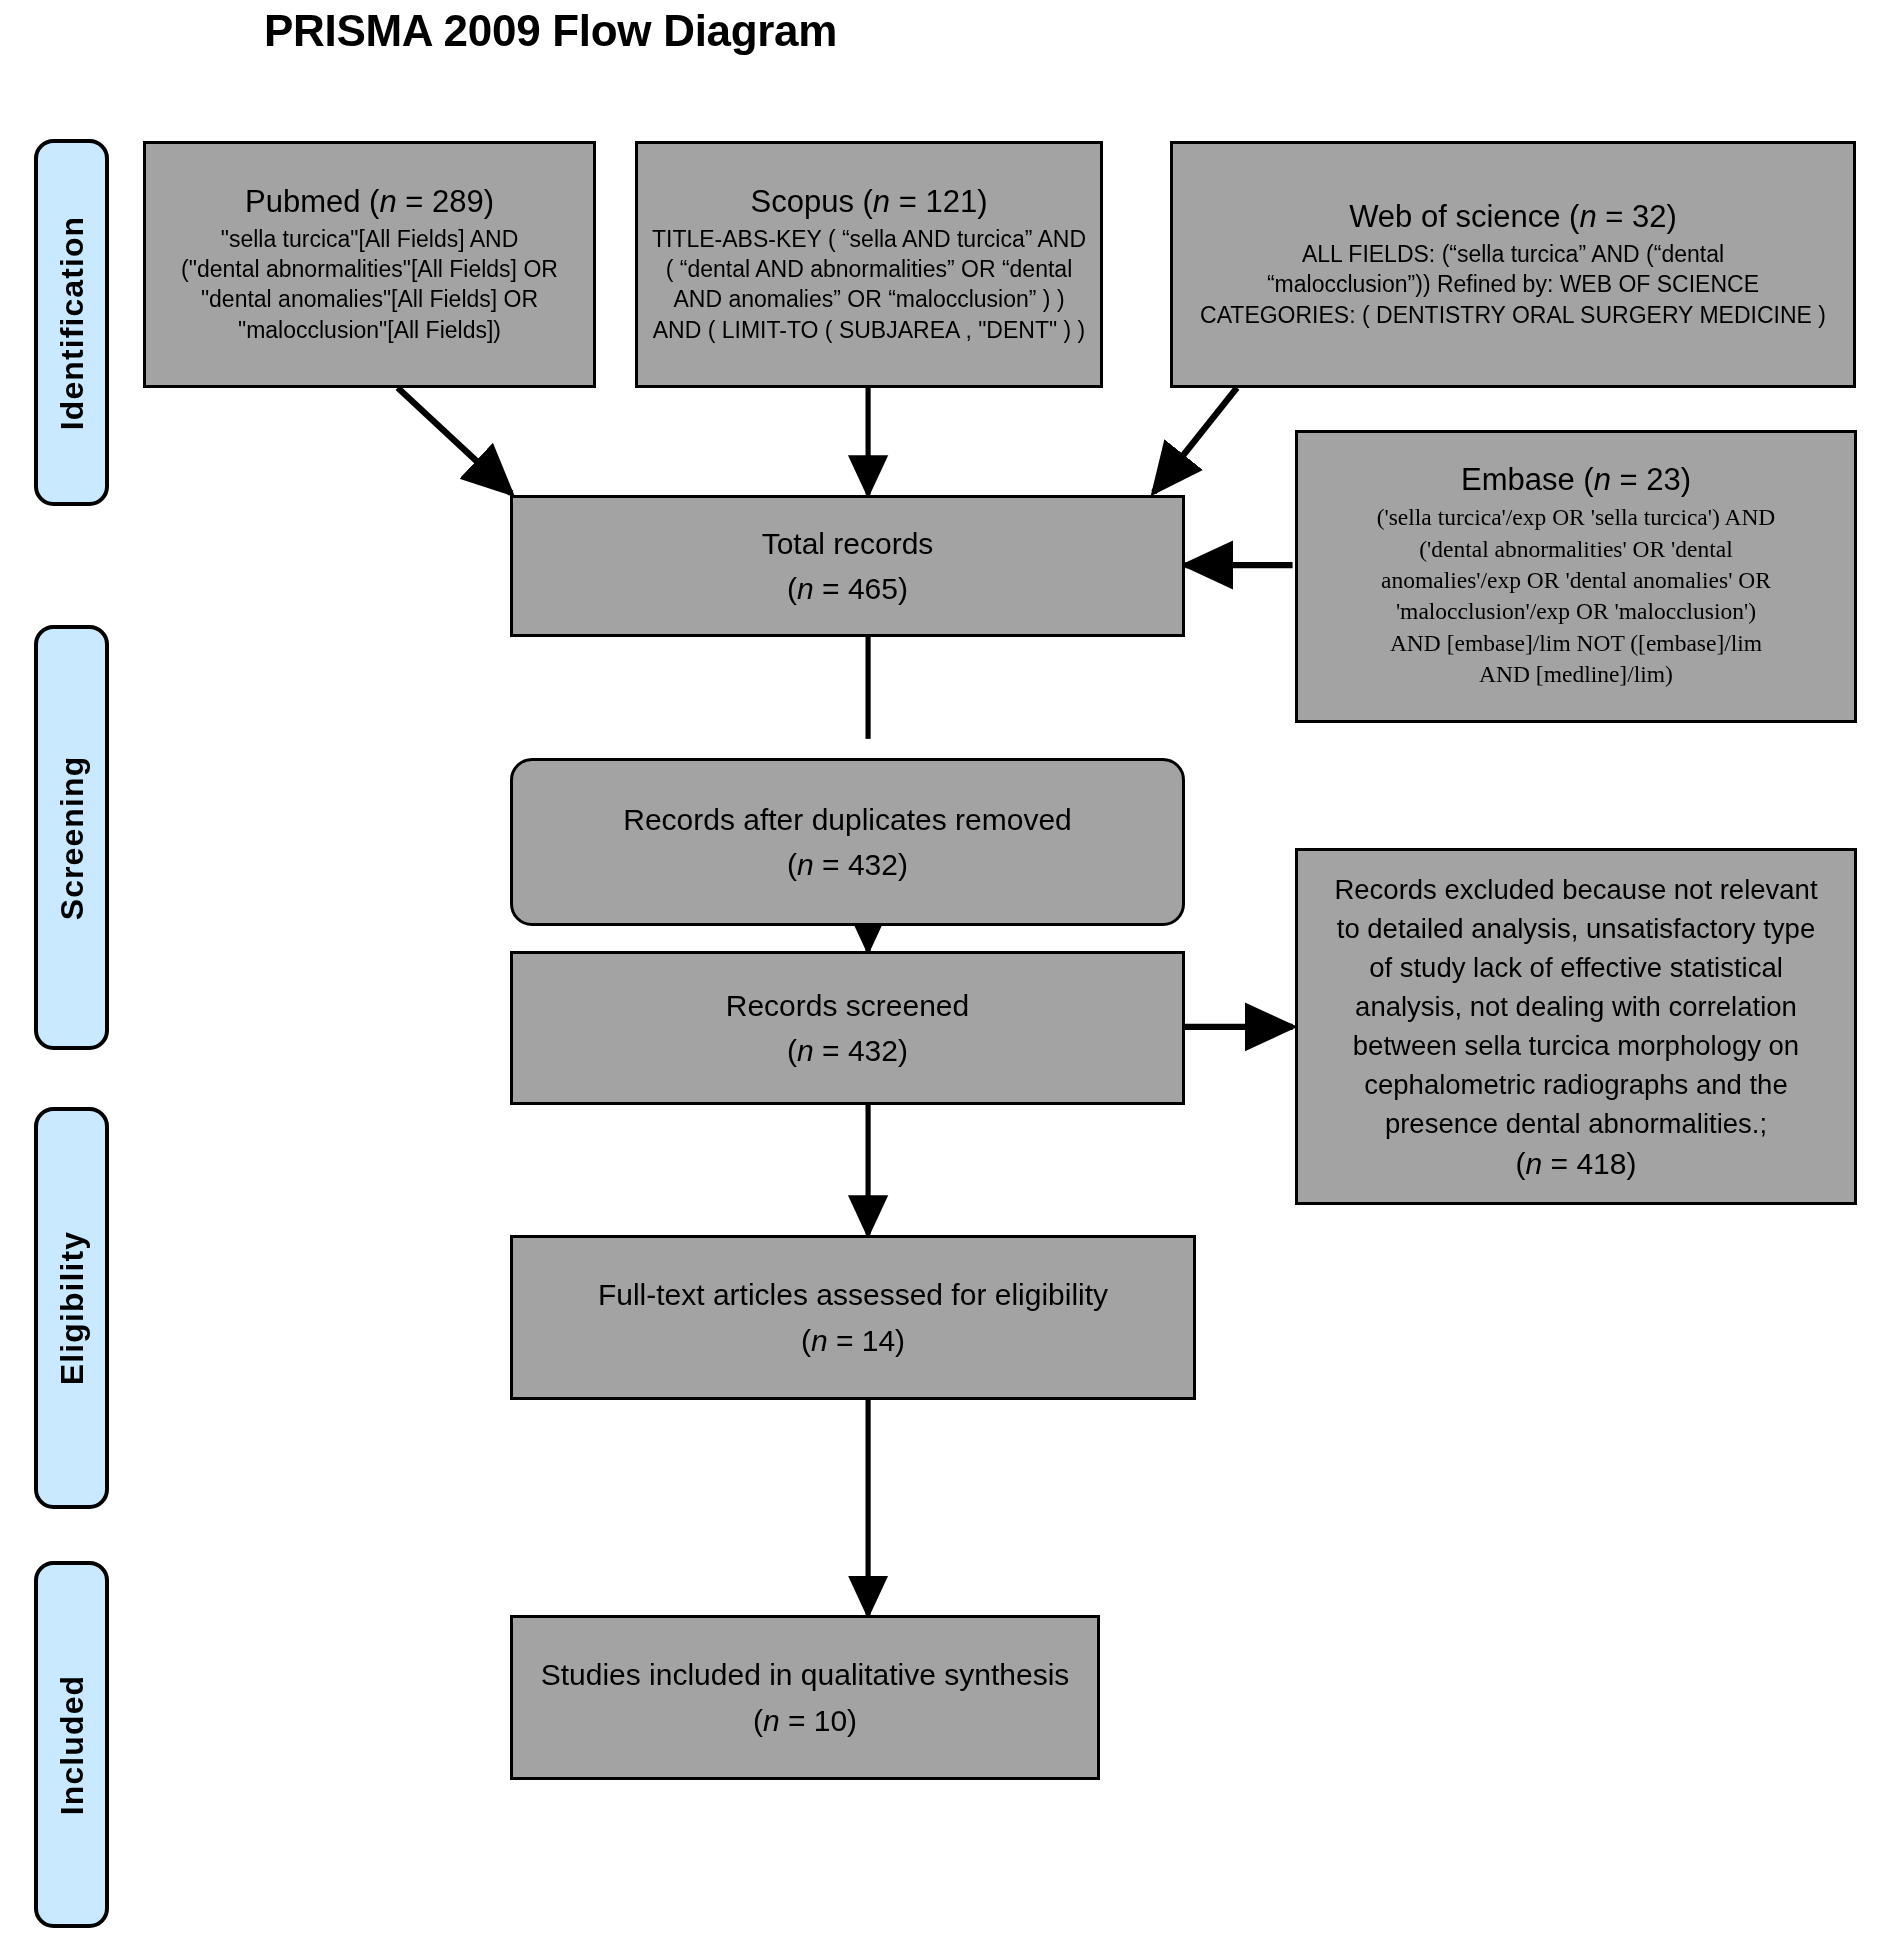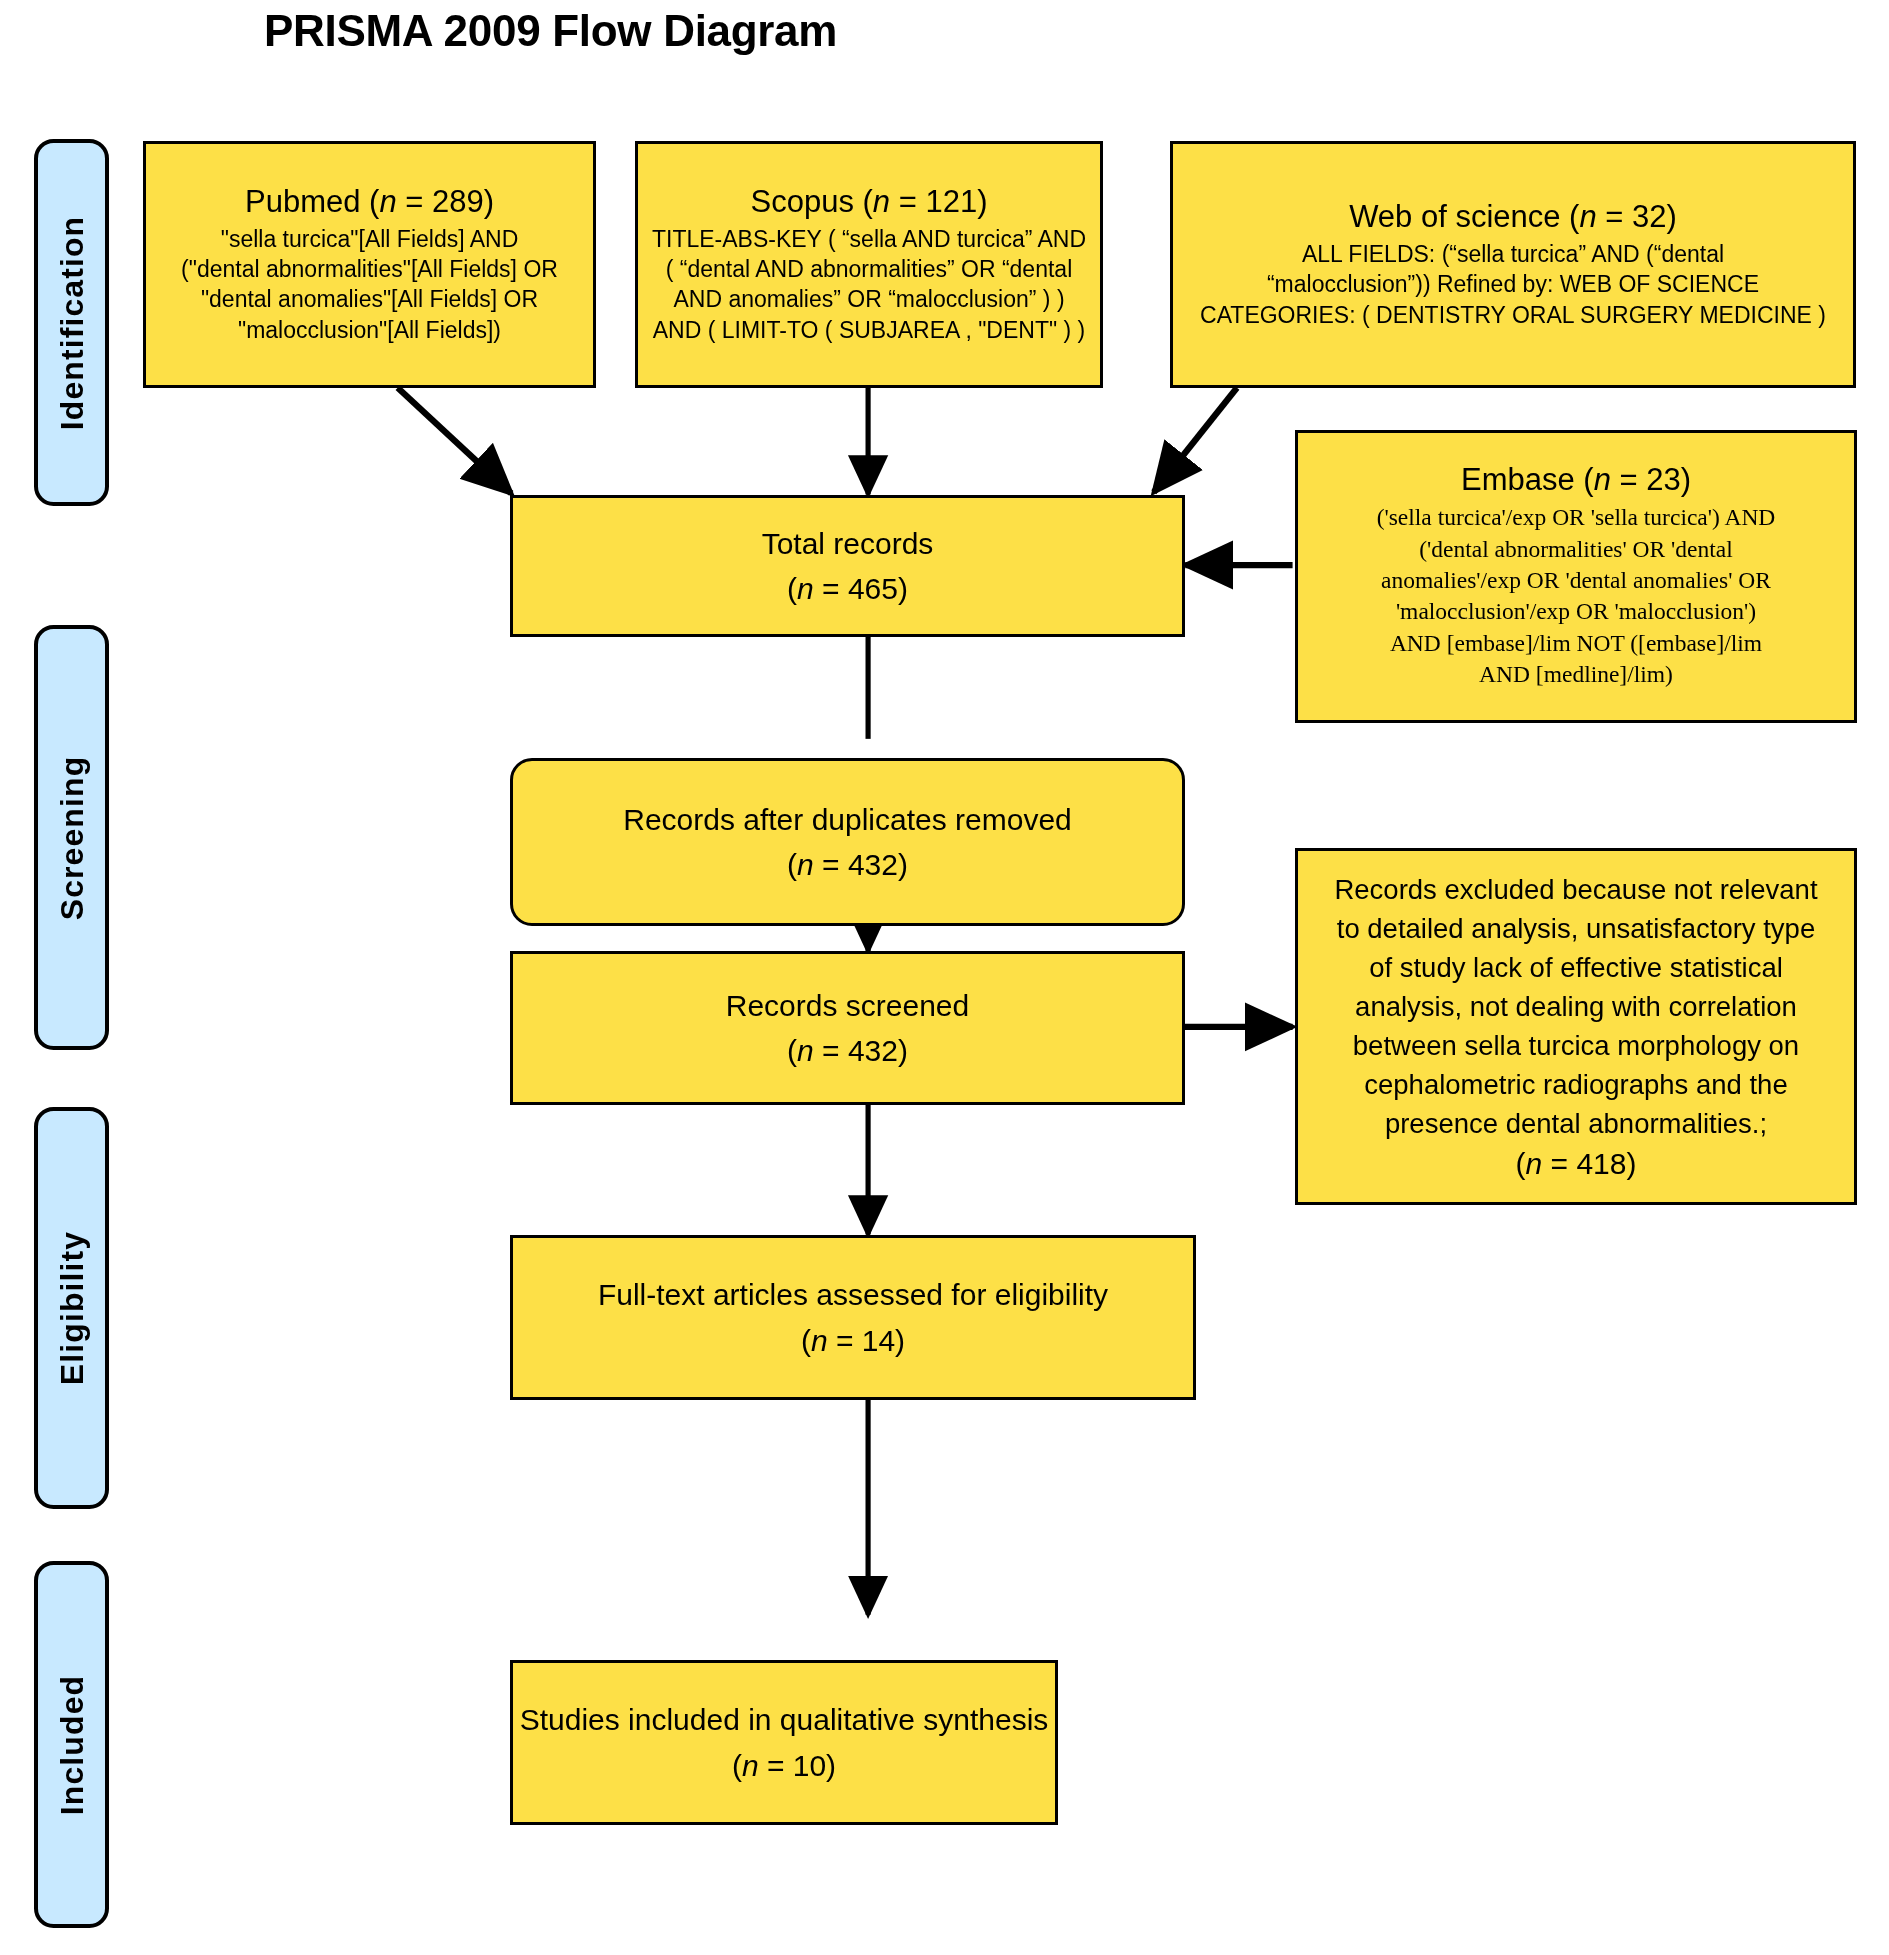--- a/index.html
+++ b/index.html
@@ -53,21 +53,21 @@
     font-size: 32px;
     font-weight: bold;
     letter-spacing: 1.1px;
     font-family: "Liberation Sans", sans-serif;
   }
 
   
   .flow-box {
     position: absolute;
     box-sizing: border-box;
-    background: #fde047;
+    background: #a3a3a3;
     border: 3.4px solid #000000;
     display: flex;
     flex-direction: column;
     align-items: center;
     justify-content: center;
     text-align: center;
     padding: 5.7px 10.3px;
   }
   .box-heading {
     font-size: 31px;
@@ -235,19 +235,19 @@
       <div>presence dental abnormalities.;</div>
     </div>
     <div class="box-count" style="margin-top:1.1px;"><span>(</span><span class="ital">n</span><span> = 418)</span></div>
   </div>
 
   <div class="flow-box" style="left:498px; top:1235px; width:686px; height:165px;">
     <div class="box-line1">Full-text articles assessed for eligibility</div>
     <div class="box-count"><span>(</span><span class="ital">n</span><span> = 14)</span></div>
   </div>
 
-  <div class="flow-box" style="left:498px; top:1660px; width:548px; height:165px;">
+  <div class="flow-box" style="left:498px; top:1615px; width:590px; height:165px;">
     <div class="box-line1">Studies included in qualitative synthesis</div>
     <div class="box-count"><span>(</span><span class="ital">n</span><span> = 10)</span></div>
   </div>
 
 </div>
 
 
 </body></html>

